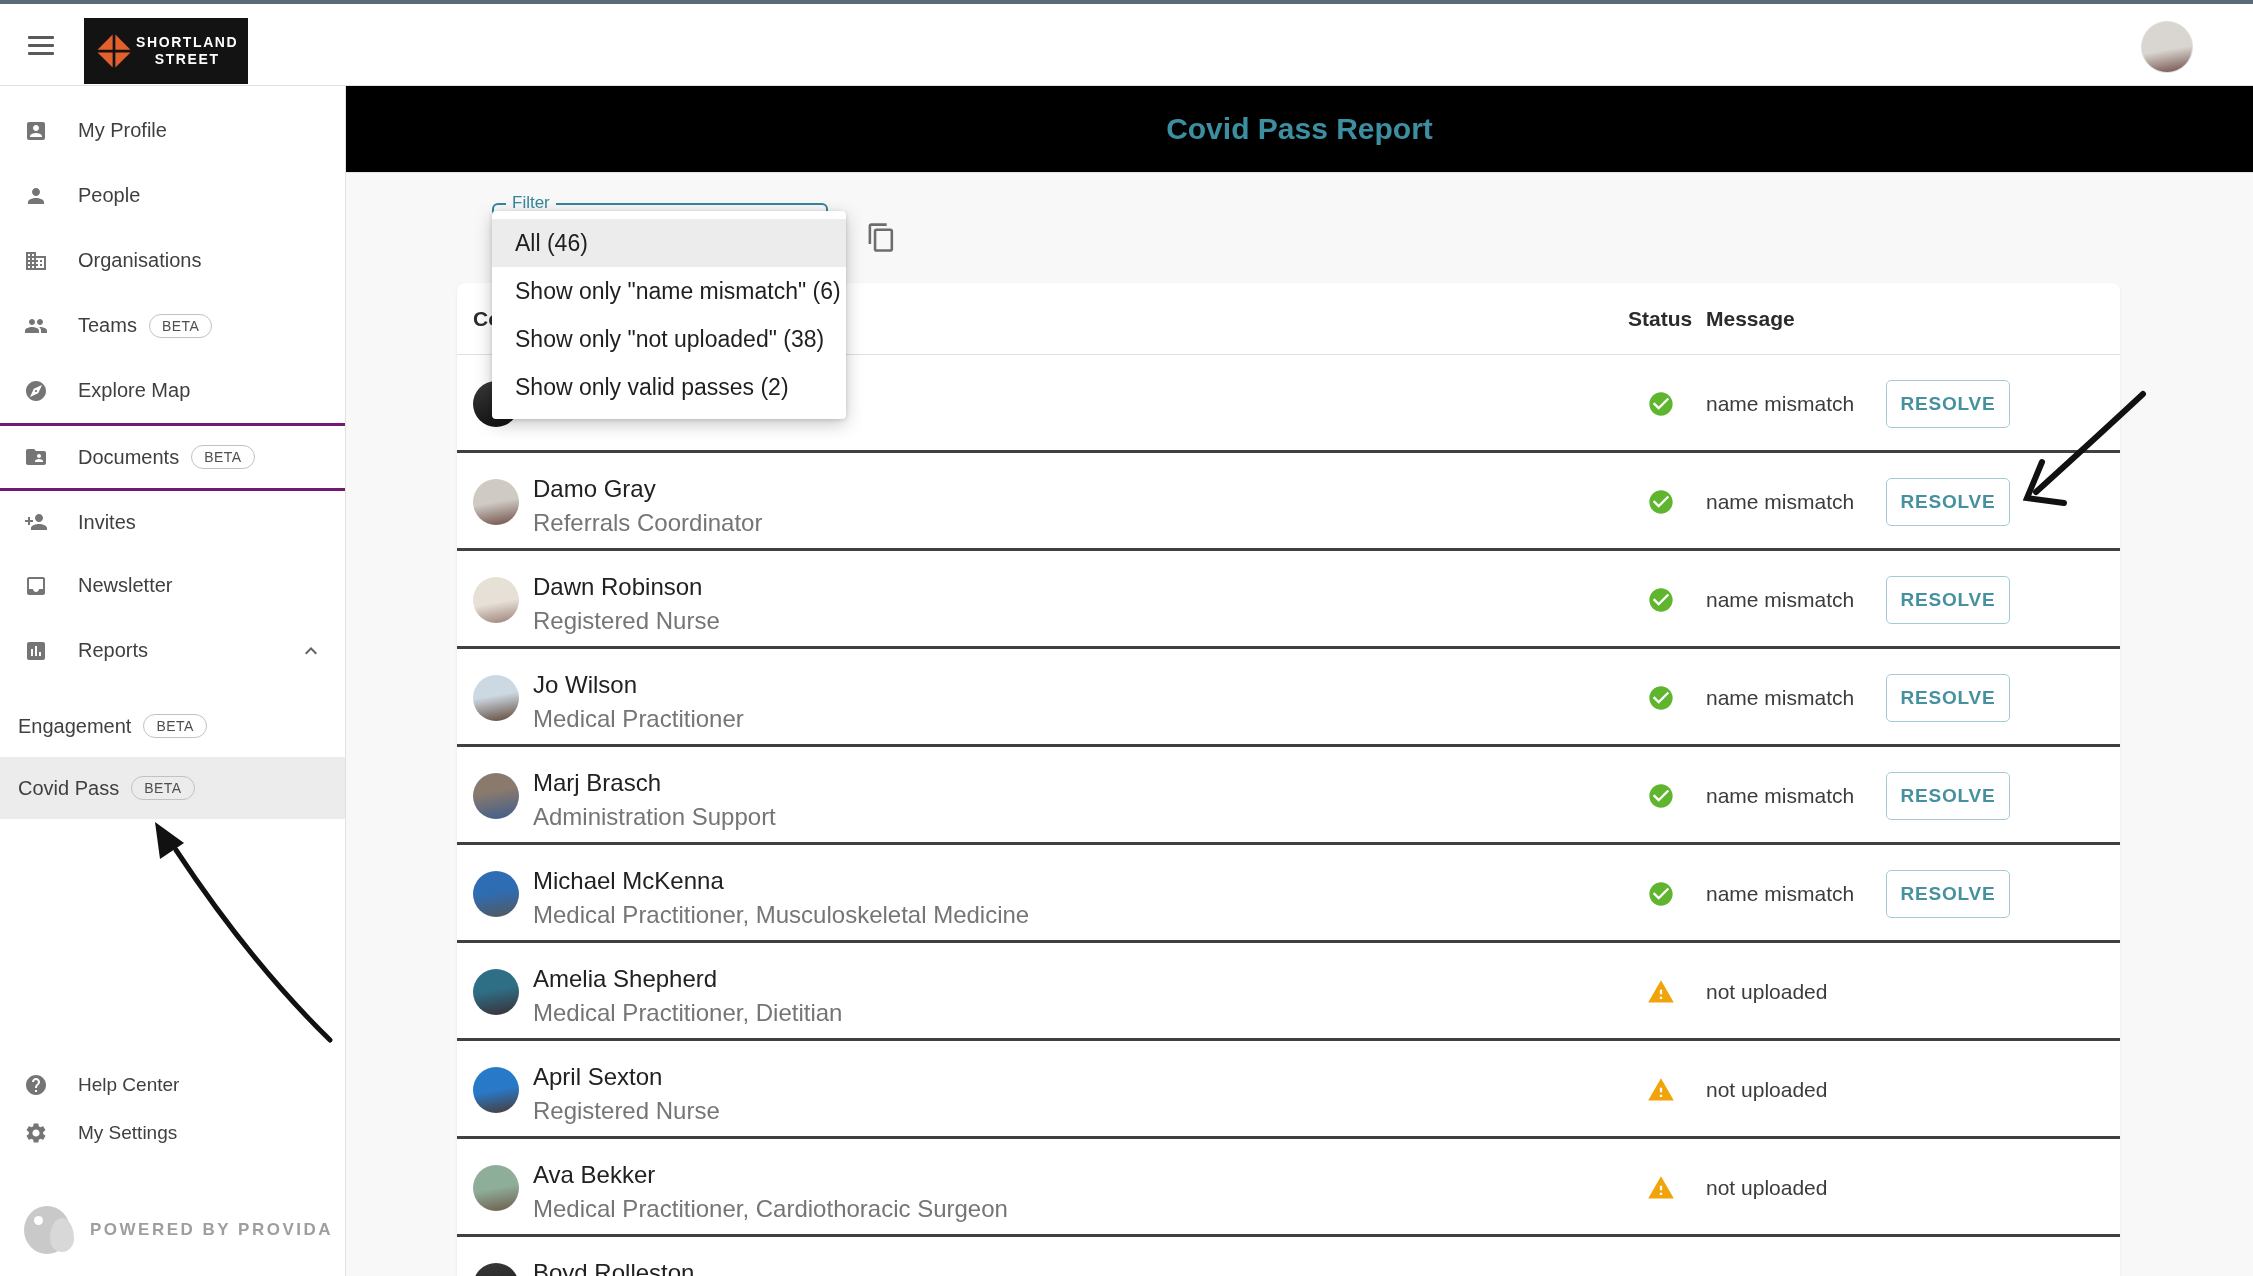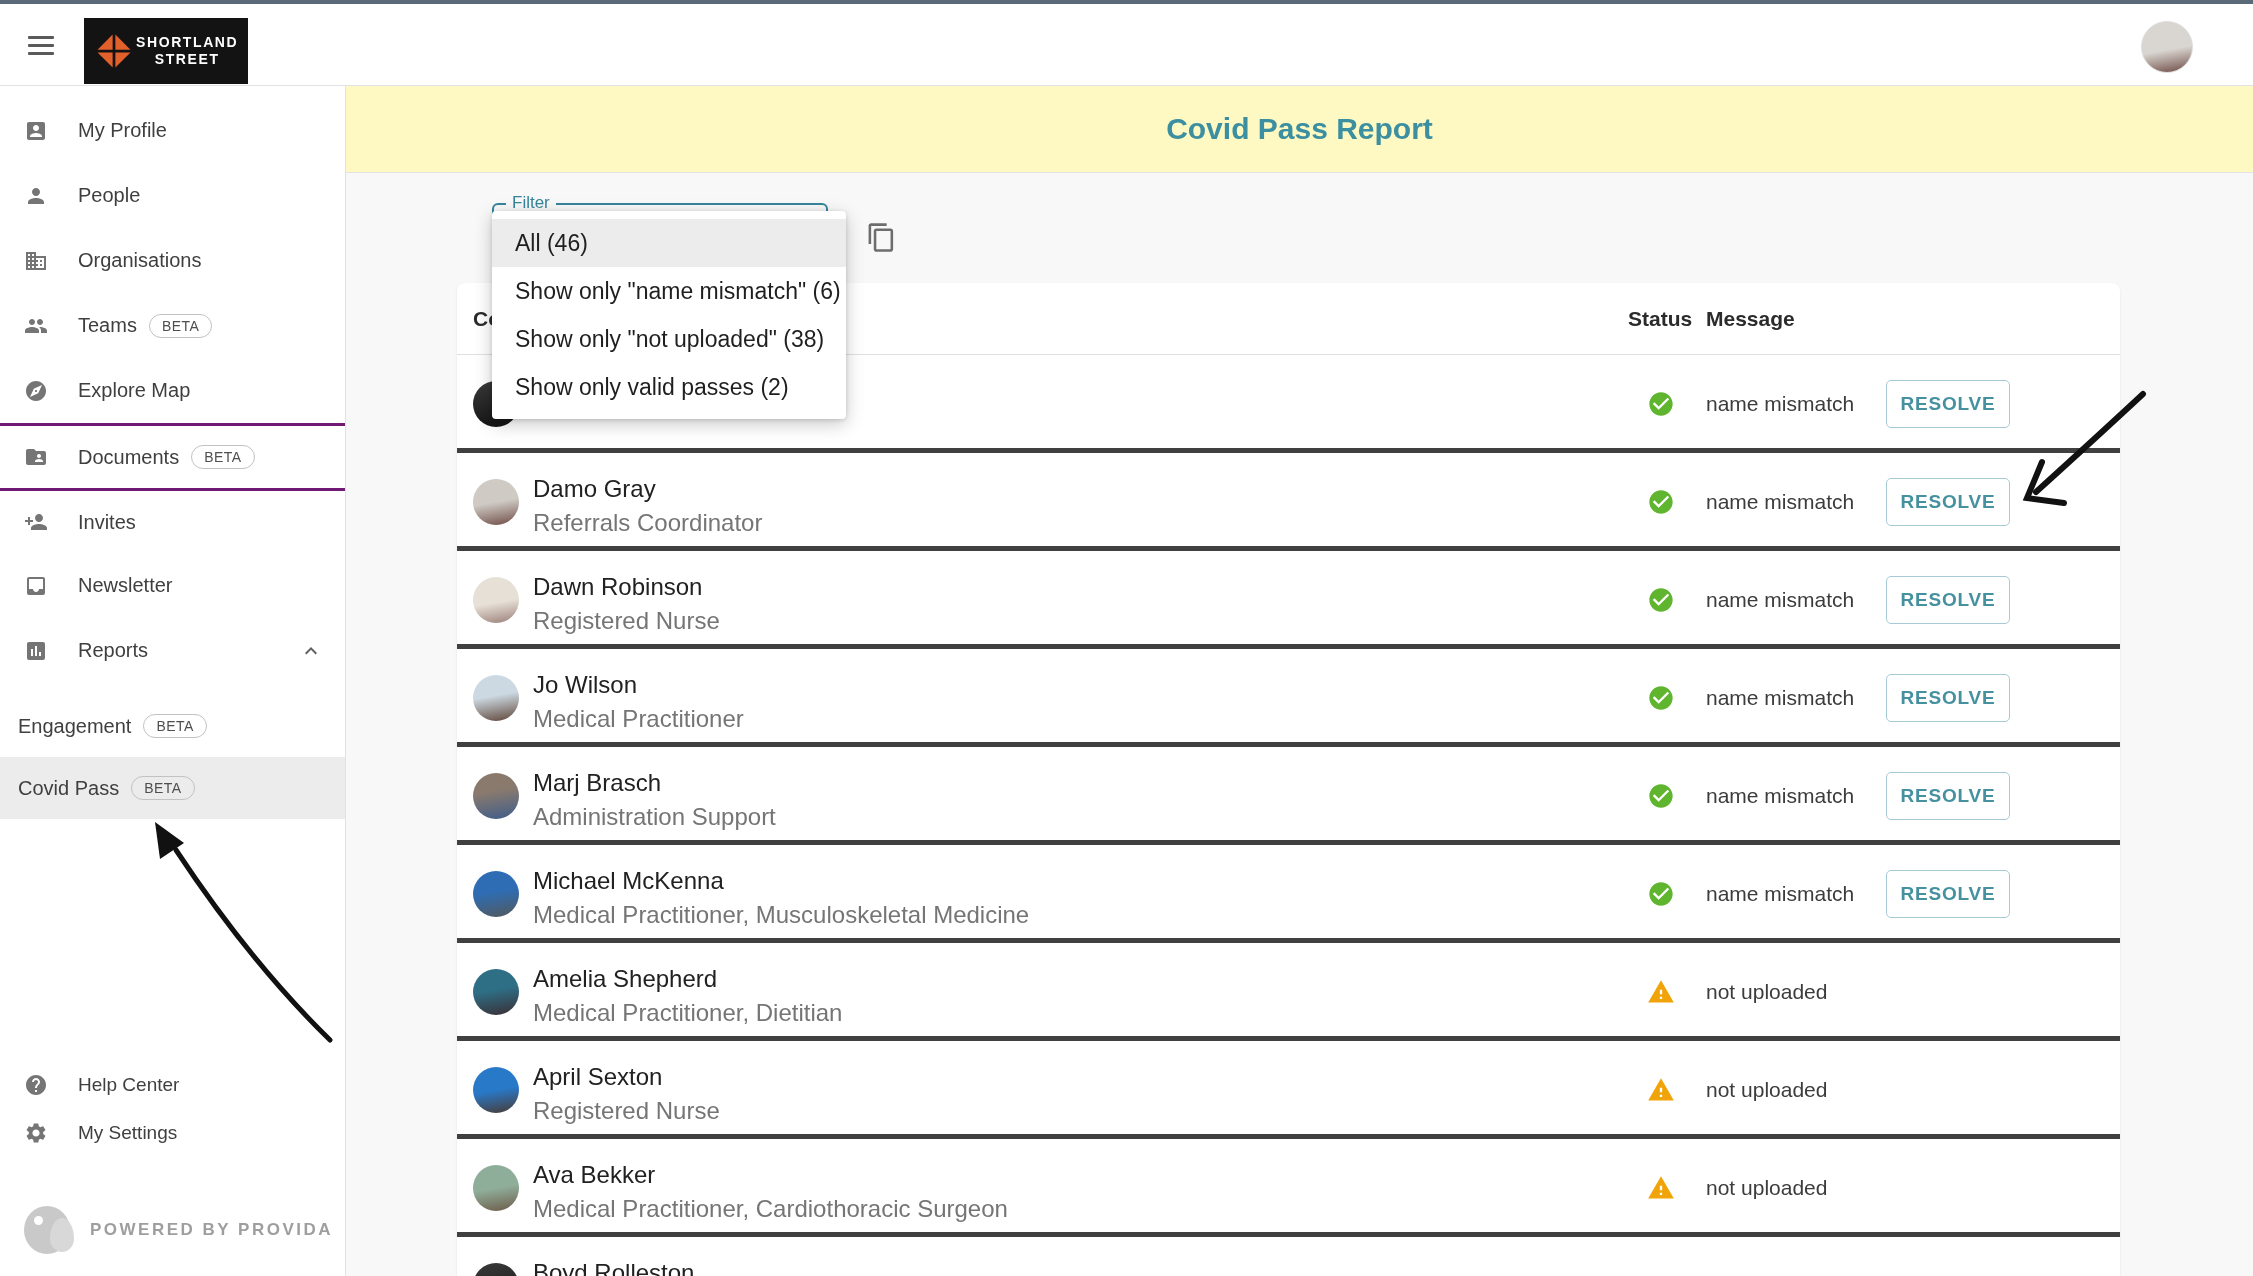--- a/index.html
+++ b/index.html
@@ -32,39 +32,39 @@
   .s-footer { position:absolute; top:975px; left:0; right:0; }
   .s-footer .s-item { height:48px; font-size:19px; }
   .powered { position:absolute; top:1118px; left:24px; display:flex; align-items:center; }
   .p-logo { position:relative; width:52px; height:52px; }
   .p-logo .c1 { position:absolute; left:0; top:2px; width:46px; height:48px; border-radius:50%; background:#c9c9c9; }
   .p-logo .c2 { position:absolute; left:26px; top:14px; width:24px; height:34px; border-radius:50% 50% 50% 50%/60% 60% 40% 40%; background:#d8d8d8; }
   .p-logo .eye { position:absolute; left:10px; top:12px; width:9px; height:9px; border-radius:50%; background:#fff; }
   .p-text { margin-left:14px; font-size:17px; font-weight:bold; letter-spacing:2.5px; color:#9e9e9e; }
 
   
-  .m-header { position:absolute; left:346px; top:86px; right:0; height:87px; background:#fef9c3; border-bottom:1px solid #e3e3e3; display:flex; align-items:center; justify-content:center; z-index:5; }
+  .m-header { position:absolute; left:346px; top:86px; right:0; height:87px; background:#000000; border-bottom:1px solid #e3e3e3; display:flex; align-items:center; justify-content:center; z-index:5; }
   .m-title { font-size:30px; font-weight:bold; color:#3b8fa1; }
 
   
   .f-select { position:absolute; left:492px; top:203px; width:336px; height:56px; border:2px solid #35859a; border-radius:6px; z-index:8; cursor:pointer; }
   .f-label { position:absolute; left:506px; top:193px; font-size:17px; color:#35859a; background:#f8f8f8; padding:0 6px; z-index:9; }
   .copy-ic { position:absolute; left:866px; top:222px; width:31px; height:31px; color:#6d6d6d; z-index:8; cursor:pointer; }
 
   
   .menu { position:absolute; left:492px; top:211px; width:354px; padding:8px 0; background:#fff; border-radius:4px; box-shadow:0 5px 18px rgba(0,0,0,.22), 0 1px 4px rgba(0,0,0,.14); z-index:50; }
   .menu-item { height:48px; line-height:48px; padding-left:23px; font-size:23px; color:#1f1f1f; white-space:nowrap; cursor:pointer; }
   .menu-item.menu-item-selected { background:#ececec; }
 
   
   .card { position:absolute; left:457px; top:283px; width:1663px; height:993px; background:#fff; border-radius:8px 8px 0 0; box-shadow:0 1px 3px rgba(0,0,0,.08); overflow:hidden; z-index:10; }
   .t-head { position:relative; height:72px; border-bottom:1px solid #e0e0e0; }
   .t-head span { position:absolute; top:24px; font-size:21px; font-weight:bold; color:#2b2b2b; }
   .th-contact { left:16px; } .th-status { left:1171px; } .th-message { left:1249px; }
-  .t-row { position:relative; height:98px; border-bottom:5px solid #404040; }
+  .t-row { position:relative; height:98px; border-bottom:3px solid #404040; }
   .avatar { position:absolute; left:16px; top:26px; width:46px; height:46px; border-radius:50%; }
   .nm { position:absolute; left:76px; top:22px; font-size:24px; color:#212121; }
   .rl { position:absolute; left:76px; top:56px; font-size:24px; color:#757575; }
   .st { position:absolute; left:1190px; top:35px; width:28px; height:28px; }
   .st.ic-check-circle { color:#60b52e; }
   .st.ic-warning { color:#f1a40a; }
   .msg { position:absolute; left:1249px; top:37px; font-size:21px; color:#3c3c3c; }
   .resolve { position:absolute; left:1429px; top:25px; width:124px; height:48px; background:#fff; border:1px solid #a7cbd4; border-radius:5px; color:#45919f; font-size:19px; font-weight:bold; letter-spacing:.8px; font-family:"Liberation Sans", sans-serif; cursor:pointer; }
 
   

